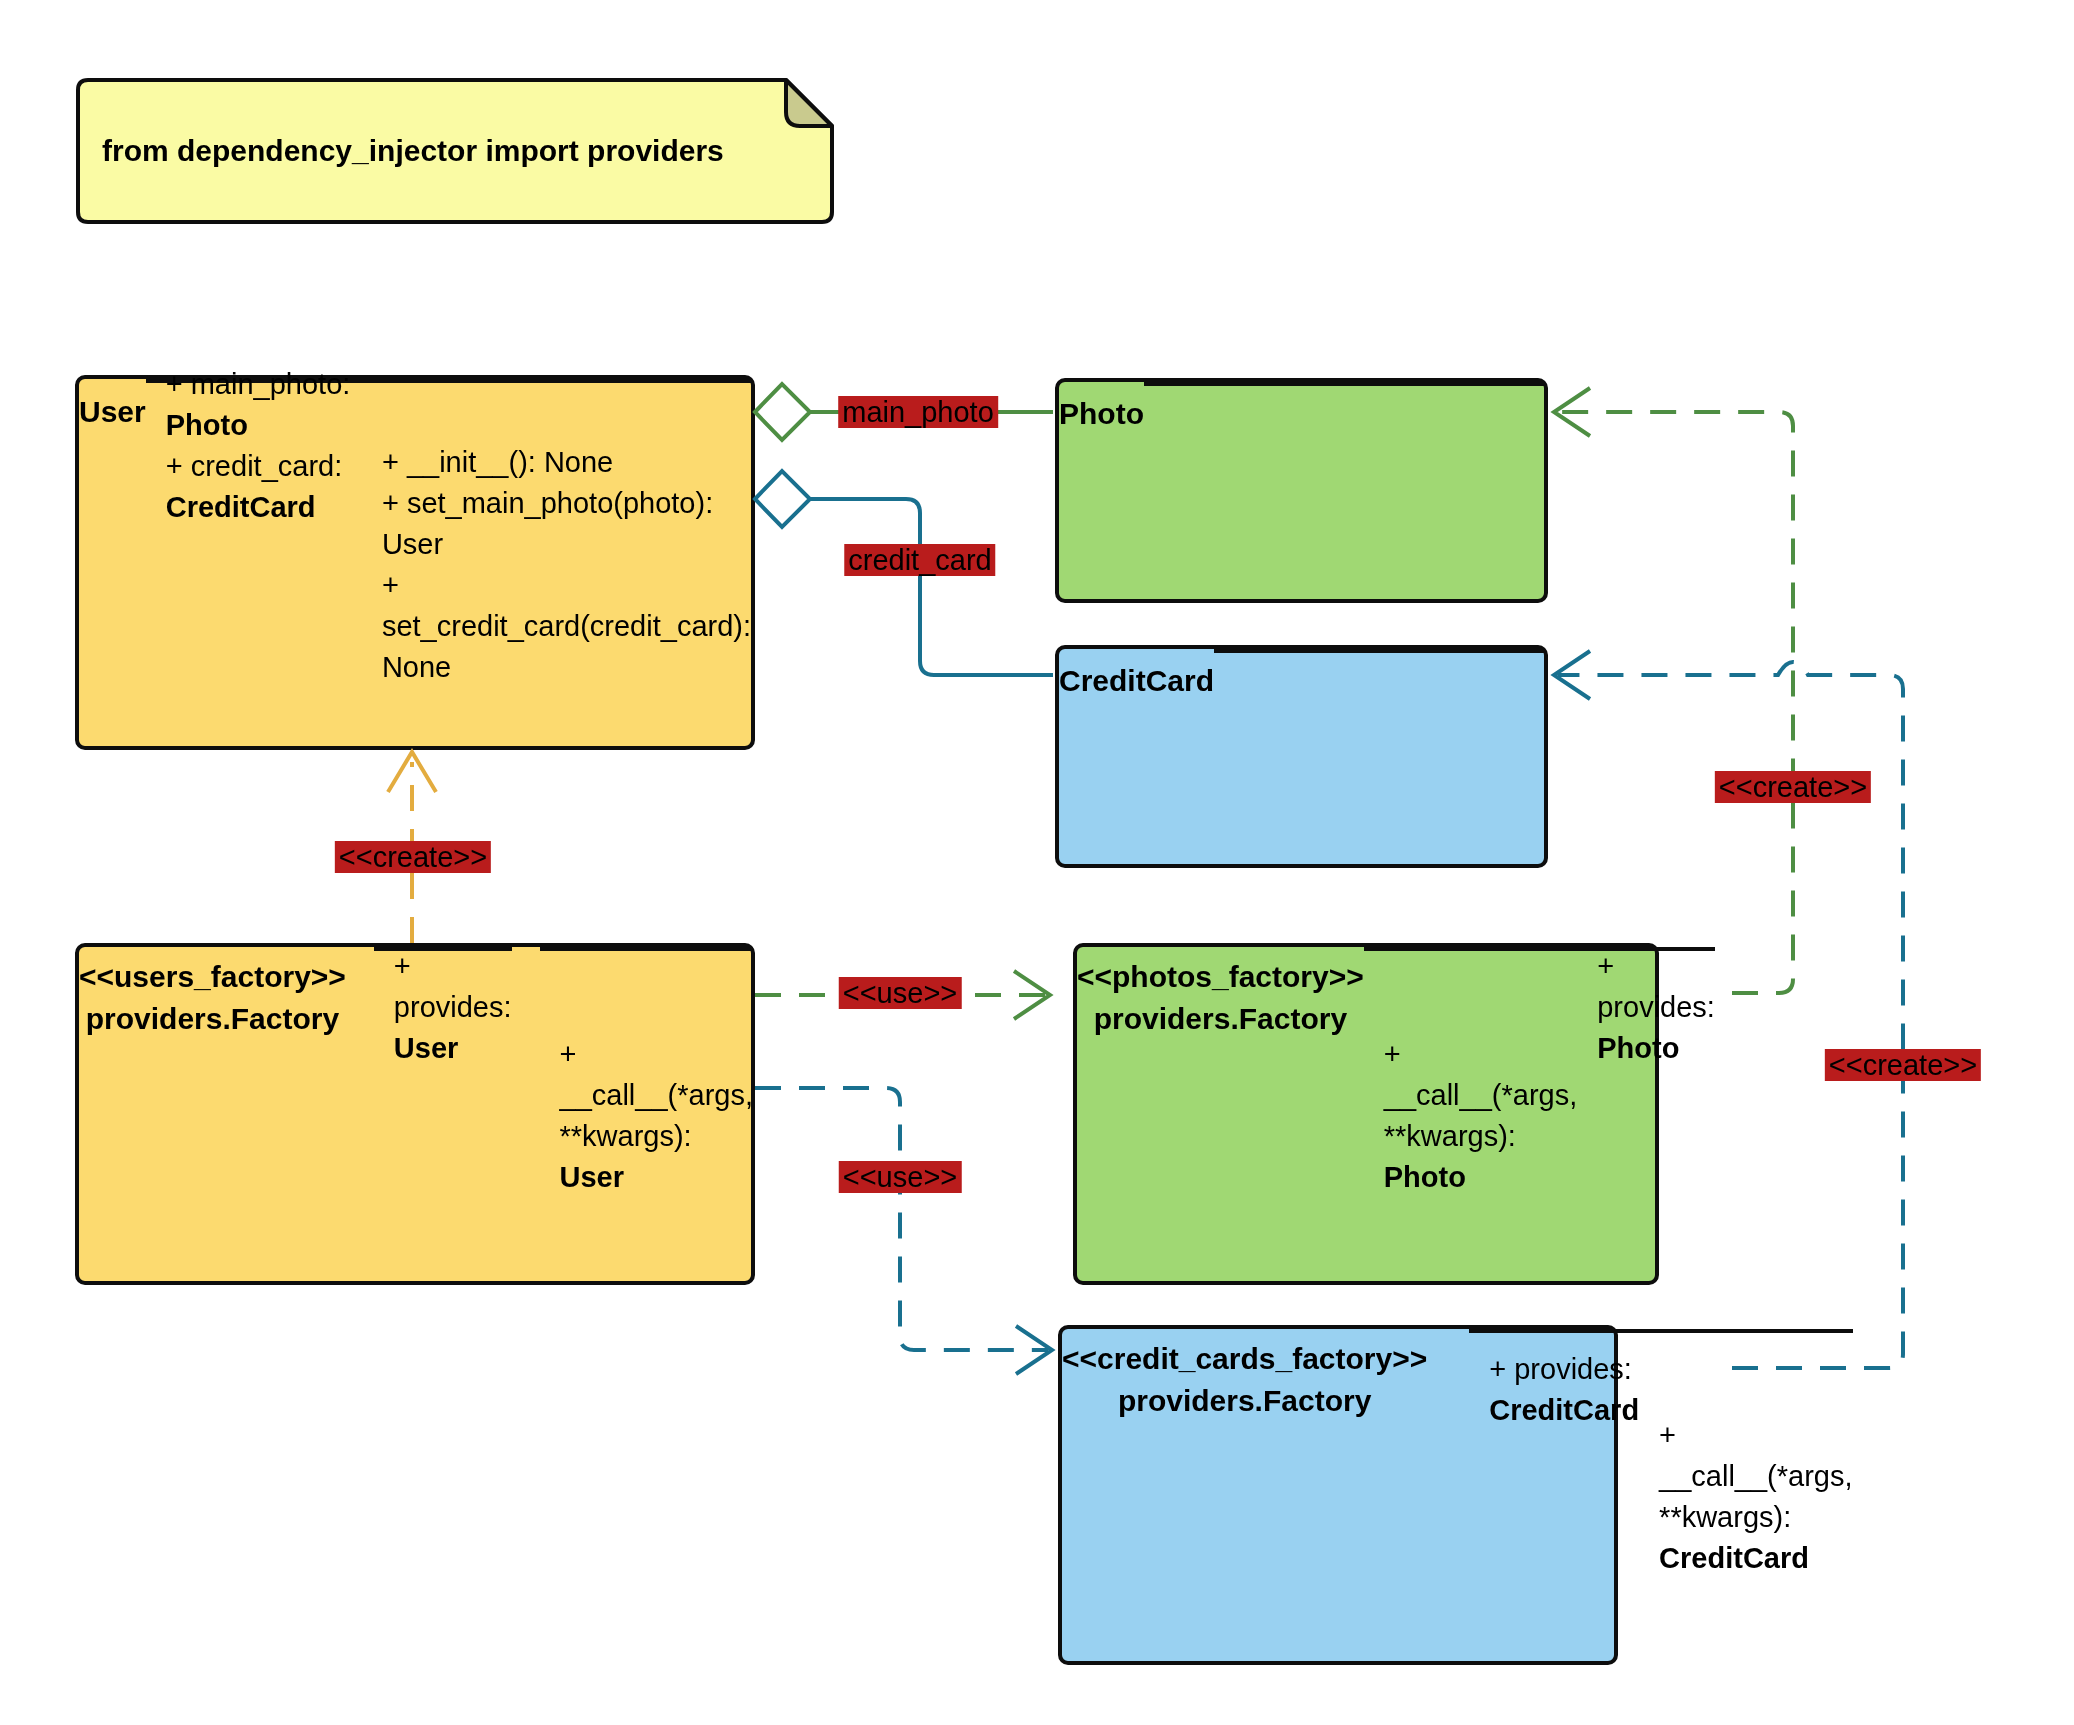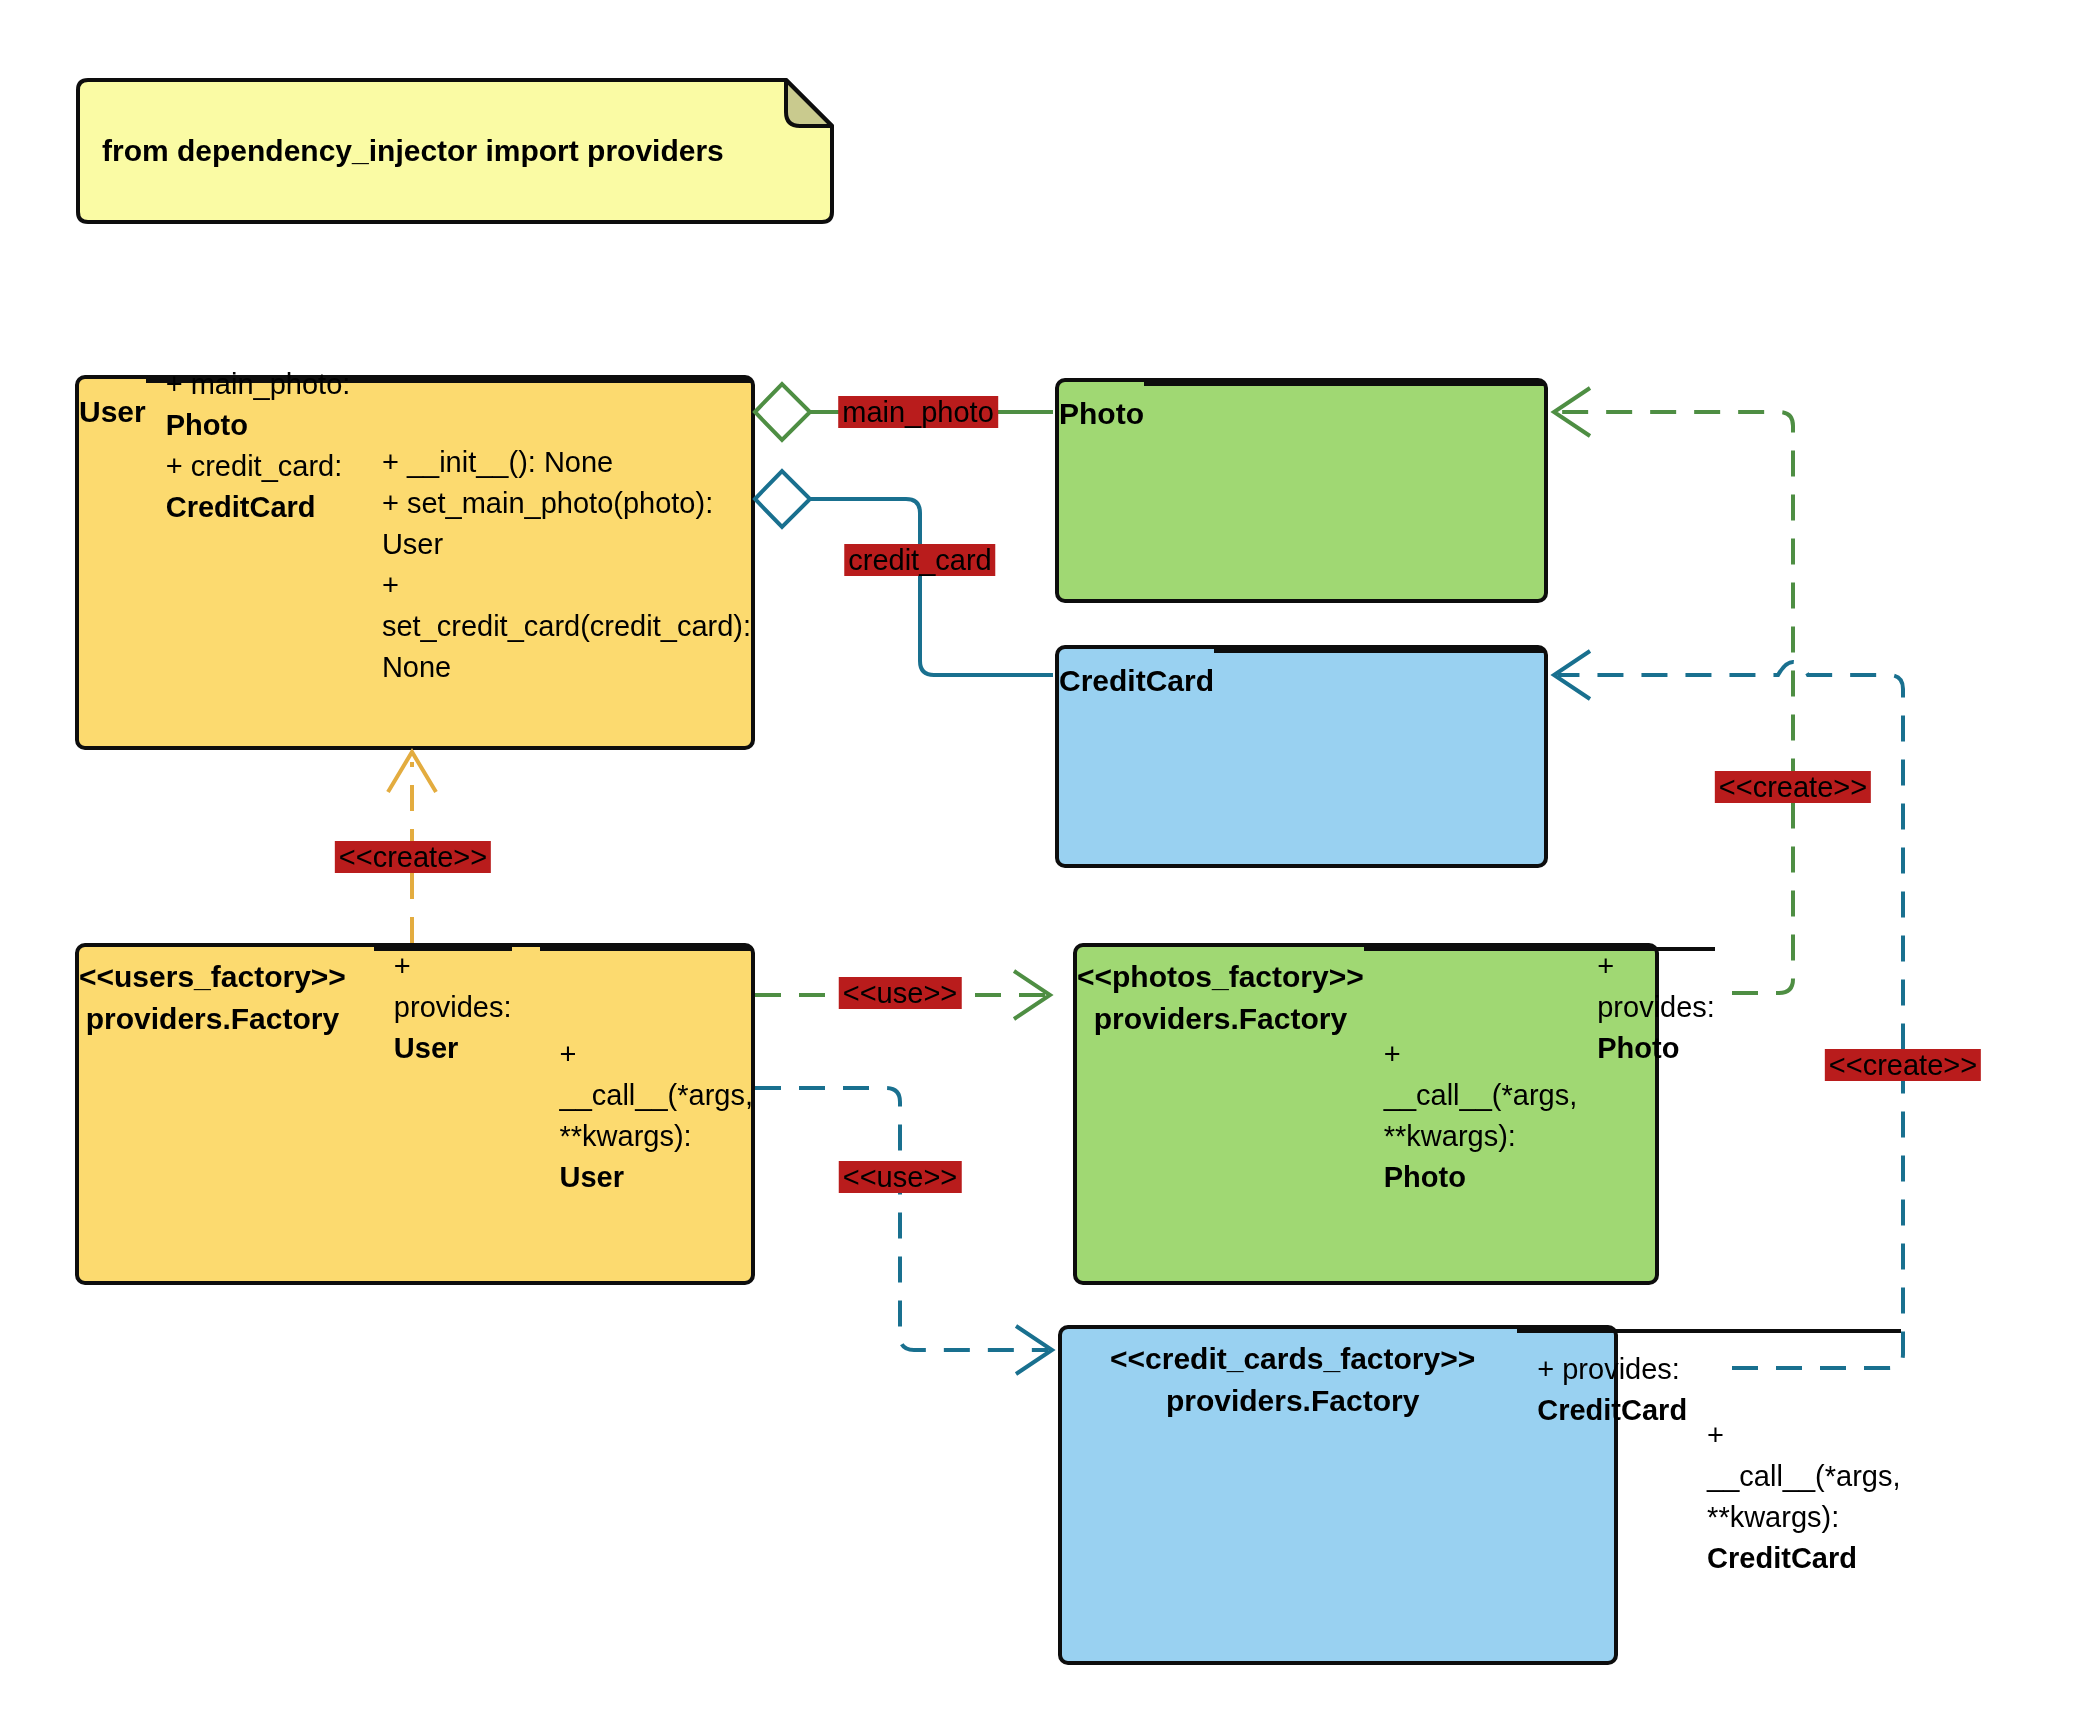--- a/index.html
+++ b/index.html
@@ -84,21 +84,21 @@
       <div>providers.Factory</div>
     </div>
     <div class="comp body-comp grow">
       <div><span>+ __call__(*args, **kwargs): </span><span class="t">Photo</span></div>
     </div>
     <div class="comp body-comp" style="height:117px;">
       <div><span>+ provides: </span><span class="t">Photo</span></div>
     </div>
   </div>
 
-  <div class="uml-class fill-blue" style="left:1058px;top:1325px;width:560px;height:340px;padding-left:48px;">
+  <div class="uml-class fill-blue" style="left:1058px;top:1325px;width:560px;height:340px;">
     <div class="comp title-comp" style="height:101px;">
       <div>&lt;&lt;credit_cards_factory&gt;&gt;</div>
       <div>providers.Factory</div>
     </div>
     <div class="comp body-comp" style="height:117px;margin-left:42px;">
       <div><span>+ provides: </span><span class="t">CreditCard</span></div>
     </div>
     <div class="comp body-comp grow">
       <div><span>+ __call__(*args, **kwargs): </span><span class="t">CreditCard</span></div>
     </div>

